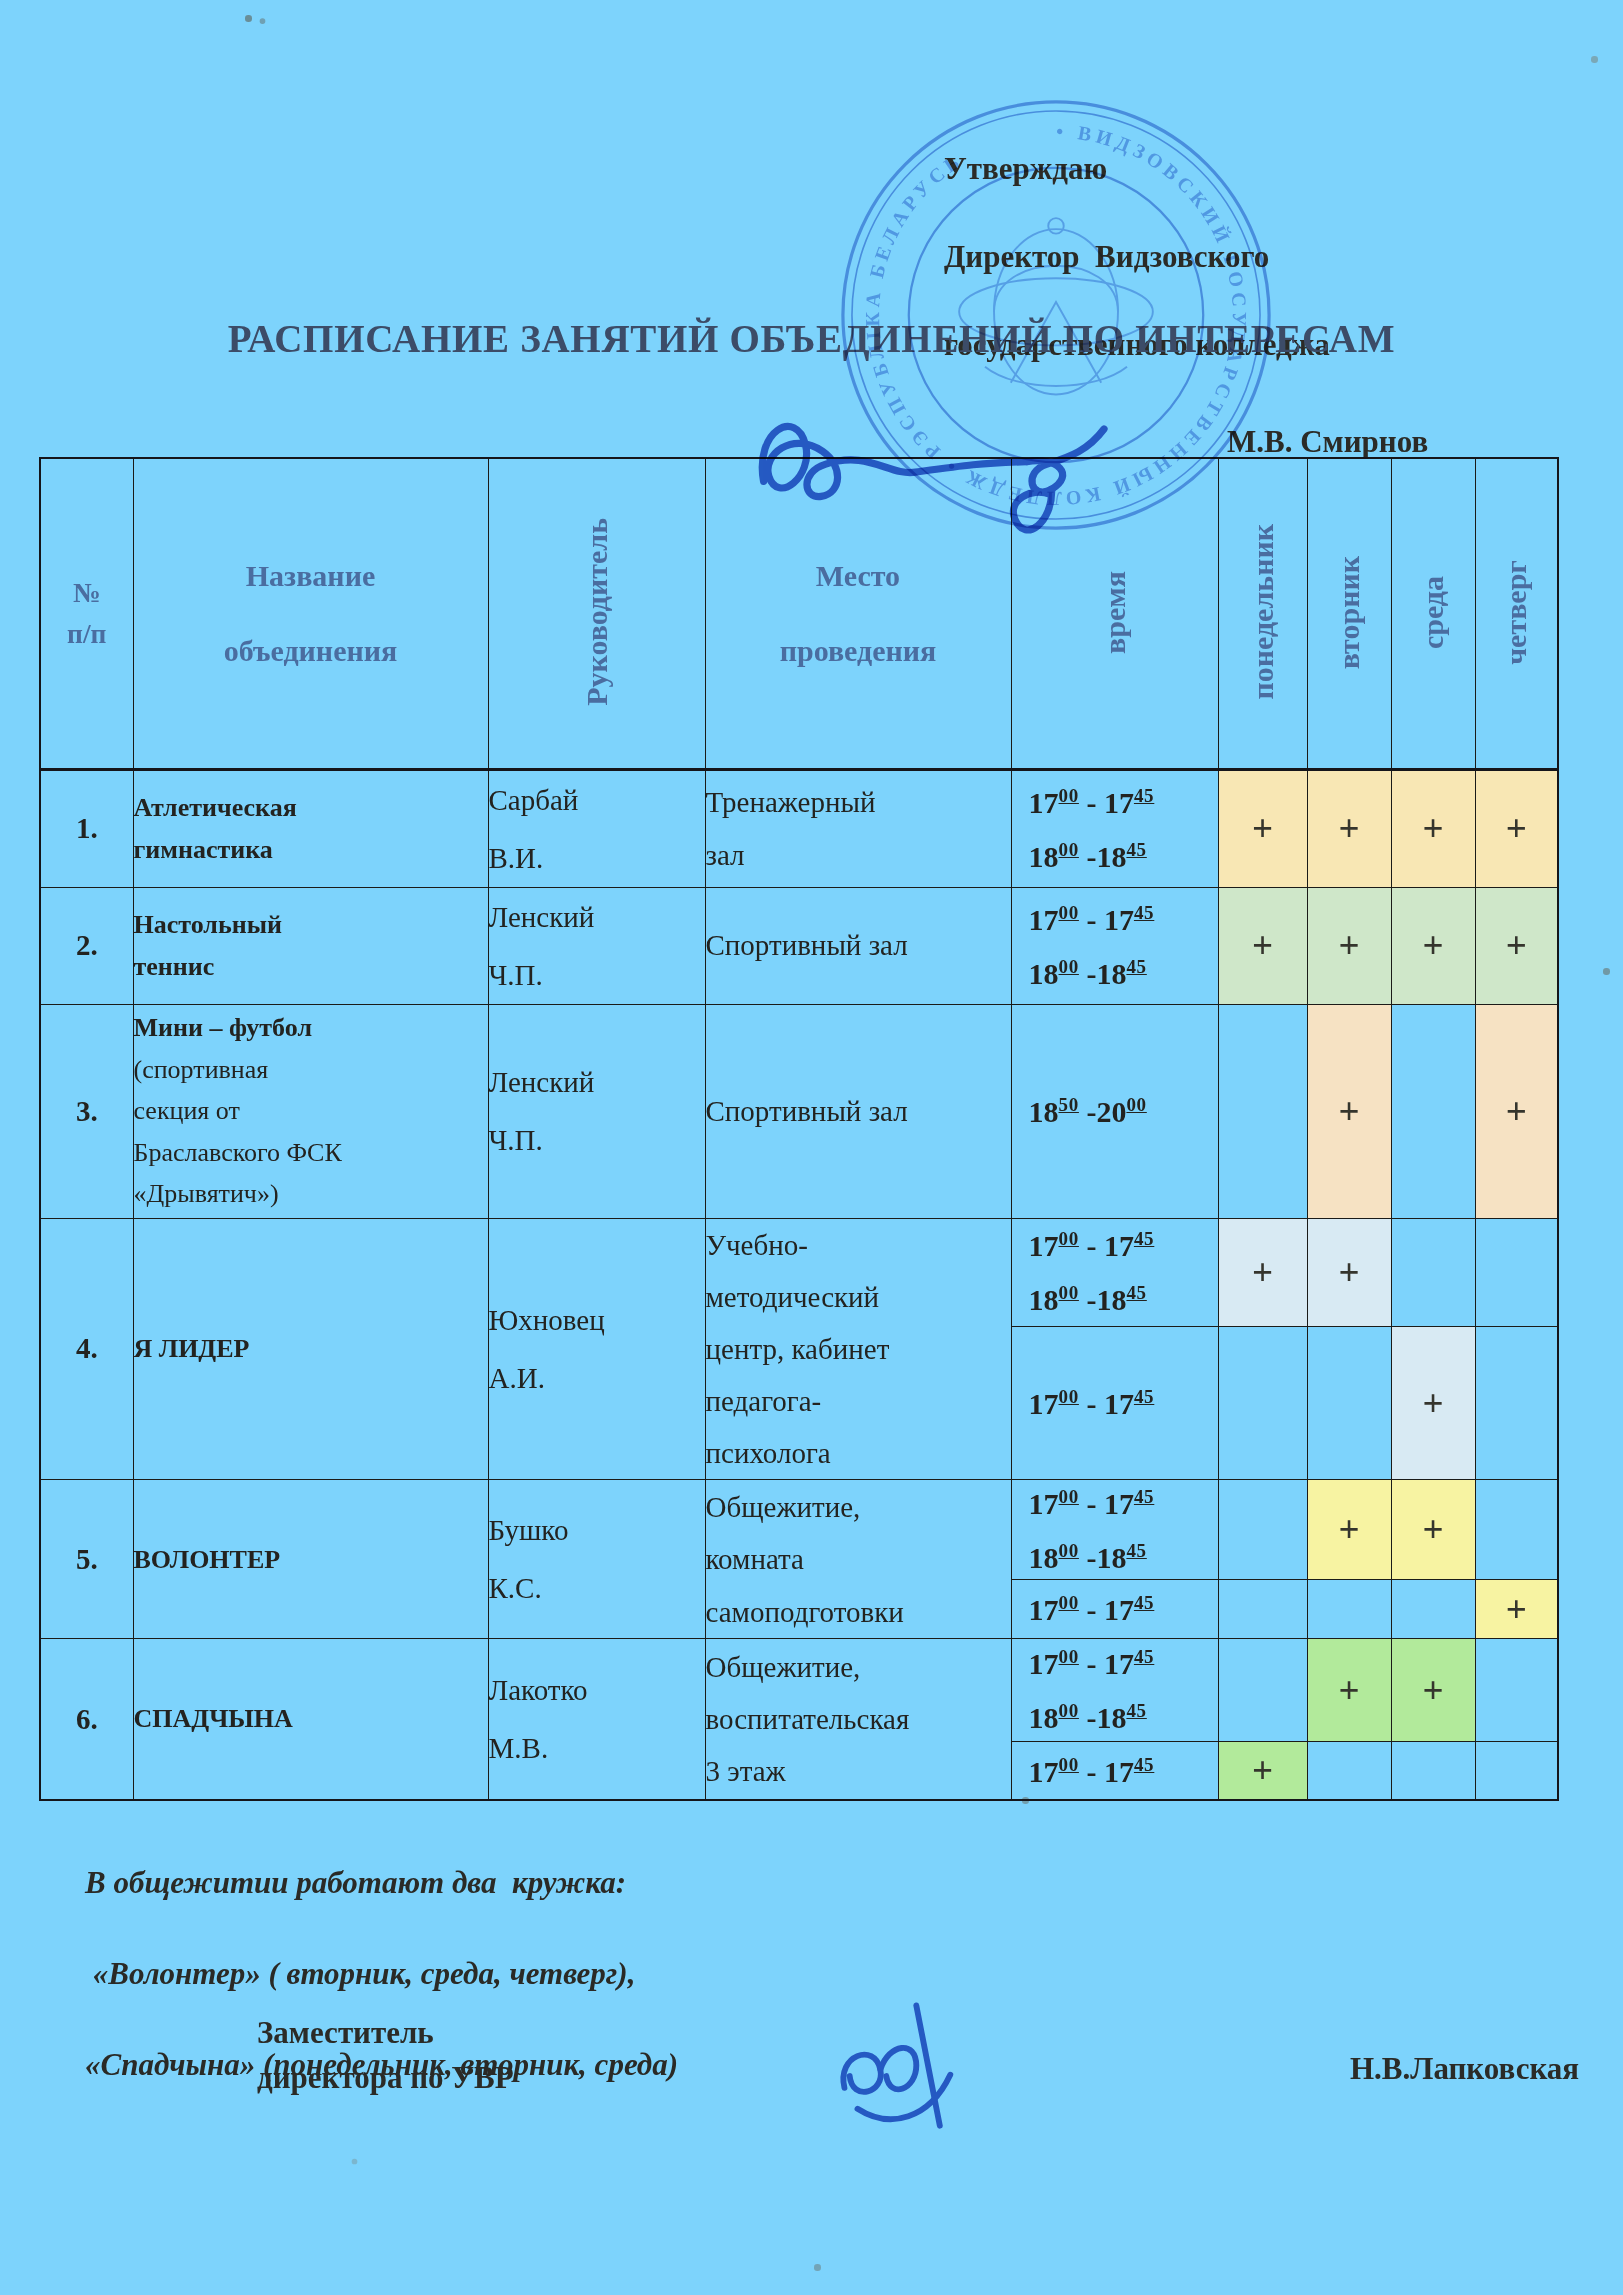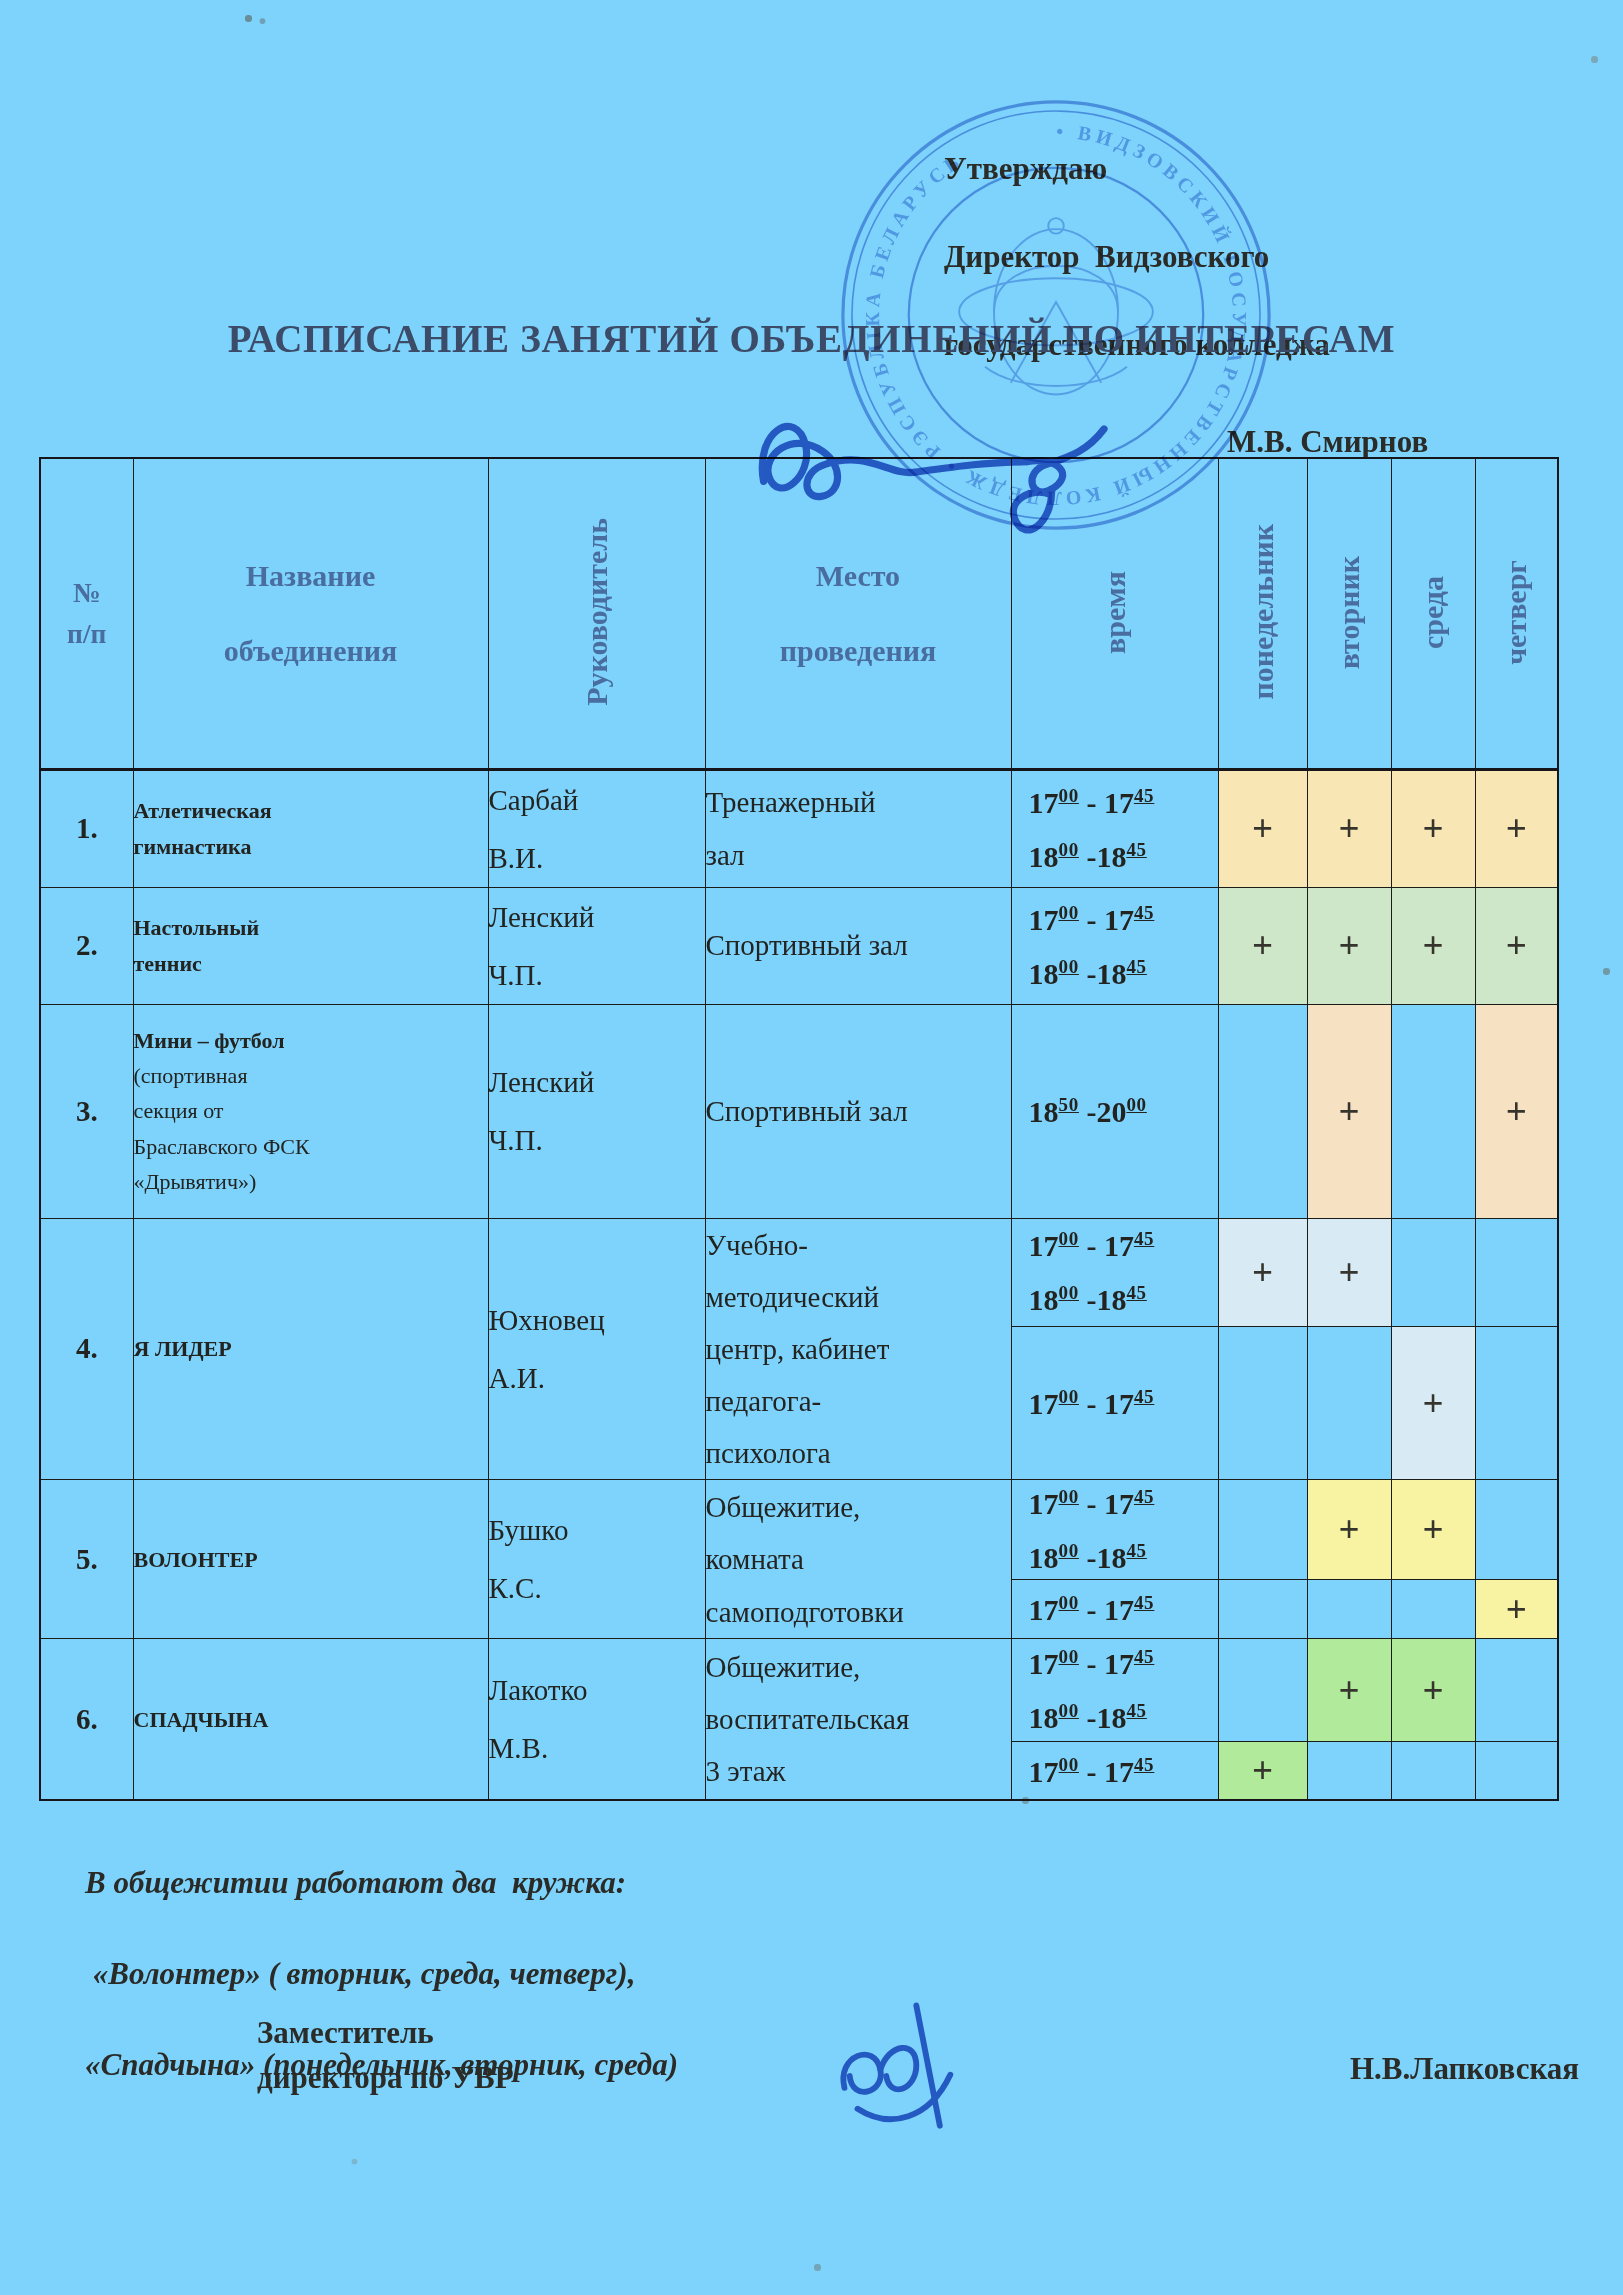--- a/index.html
+++ b/index.html
@@ -26,21 +26,21 @@
   table.sched{border-collapse:collapse;table-layout:fixed;background:transparent;
               border:2.6px solid #15151a;}
   table.sched td,table.sched th{border:1.3px solid #1b1b18;padding:0;overflow:hidden;}
   table.sched thead th{border-bottom:3.9px solid #15151a;vertical-align:middle;
               color:#4a6da0;font-weight:bold;background:transparent;}
   .hdr-sm{font-size:27.5px;line-height:1.5;vertical-align:top;padding-top:13px;}
   .hdr-2l{font-size:30px;line-height:2.5;}
   .v-label{writing-mode:vertical-rl;transform:rotate(180deg);display:inline-block;
            white-space:nowrap;font-size:30px;font-weight:bold;}
   td.c-num{font-size:29px;font-weight:bold;text-align:center;vertical-align:middle;}
-  td.c-name{vertical-align:middle;padding-left:29px;font-size:22px;line-height:1.6;font-family:Liberation Serif, serif;}
+  td.c-name{vertical-align:middle;padding-left:29px;font-size:26px;line-height:1.6;font-family:Liberation Serif, serif;}
   td.c-name .nb{font-weight:bold;}
   td.c-leader{vertical-align:middle;padding-left:19.6px;font-size:29px;line-height:2.0;}
   td.c-place{vertical-align:middle;padding-left:18.3px;font-size:29px;line-height:1.8;}
   td.c-time{vertical-align:middle;}
   .time-wrap{display:flex;flex-direction:column;justify-content:center;gap:22px;
              padding-left:17px;}
   .time-line{white-space:pre;font-size:30px;font-weight:bold;line-height:1;}
   .time-line sup{font-size:19px;vertical-align:super;text-decoration:underline;letter-spacing:0.7px;}
   td.c-day{text-align:center;vertical-align:middle;font-size:37px;font-weight:bold;color:#35352d;}
   

